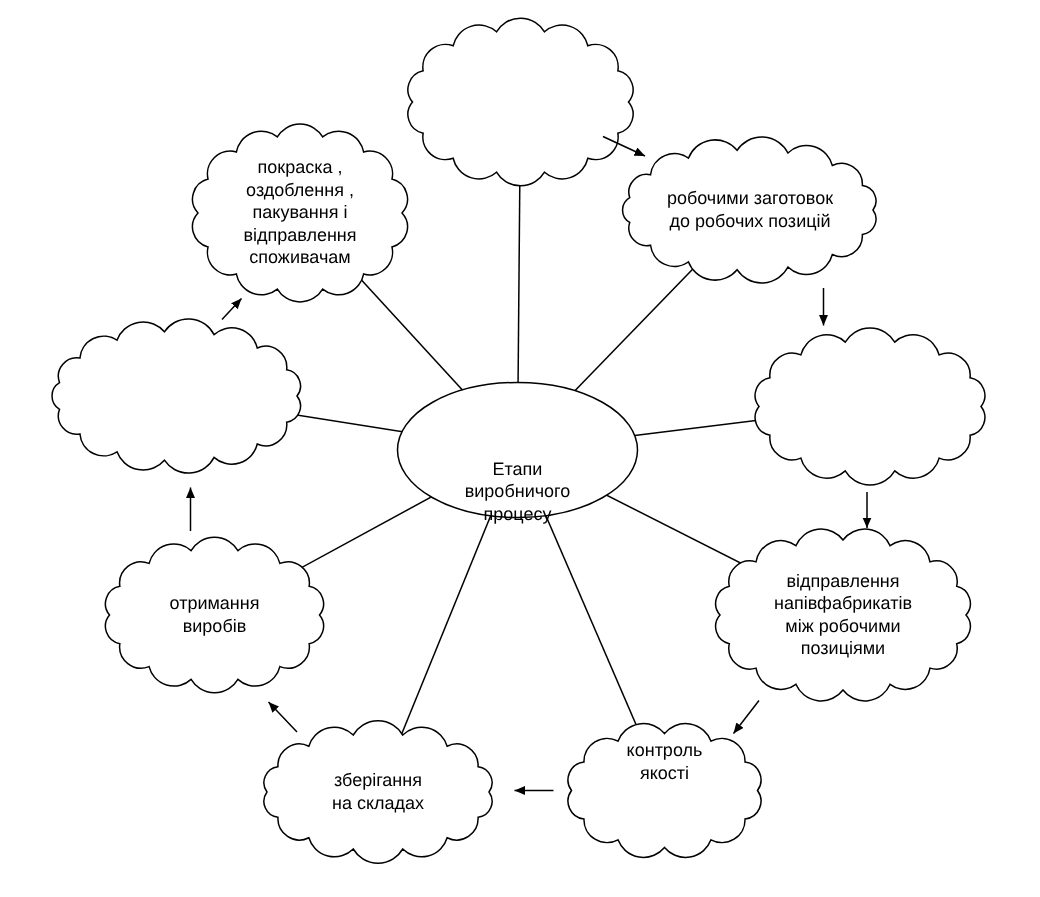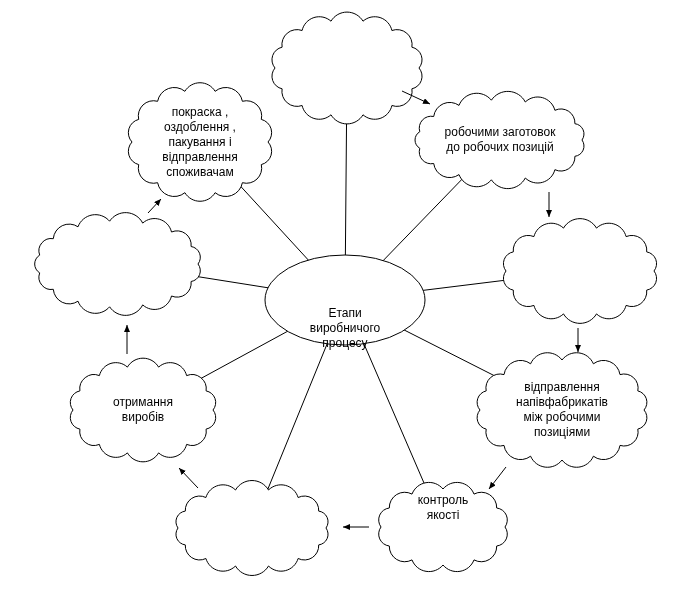--- a/index.html
+++ b/index.html
@@ -74,20 +74,22 @@
 виробничого
 процесу</div>
   <div class="label" style="left: 500px; top: 140px;">робочими заготовок
 до робочих позицій</div>
   <div class="label" style="left: 562px; top: 410px;">відправлення
 напівфабрикатів
 між робочими
 позиціями</div>
   <div class="label" style="left: 443px; top: 508px;">контроль
 якості</div>
+  <div class="label" style="left: 252px; top: 528px;">зберігання
+на складах</div>
   <div class="label" style="left: 143px; top: 410px;">отримання
 виробів</div>
   <div class="label" style="left: 200px; top: 142px;">покраска ,
 оздоблення ,
 пакування і
 відправлення
 споживачам</div>
 </div>
 
 </body></html>

